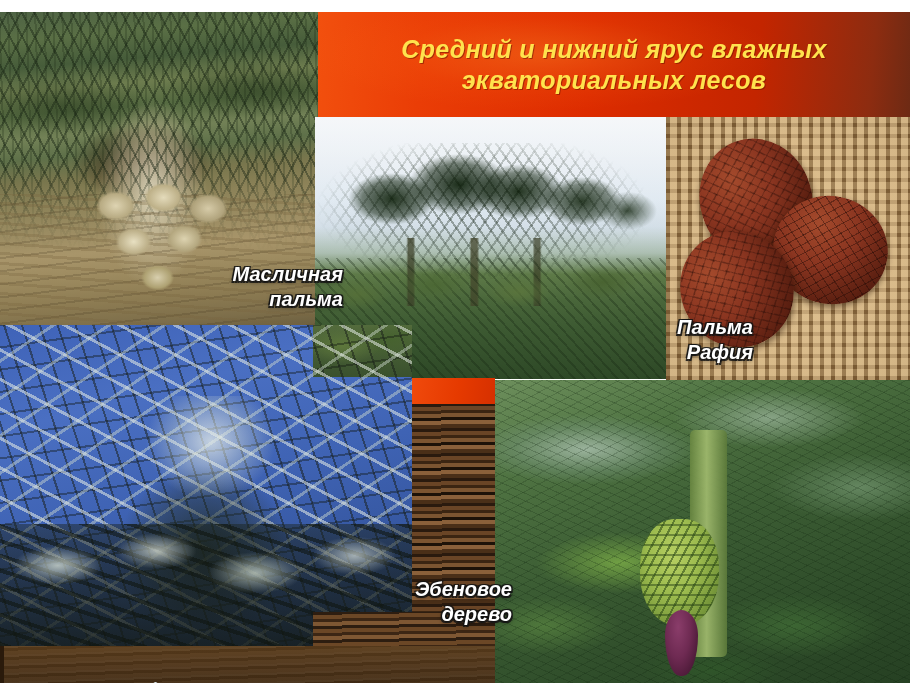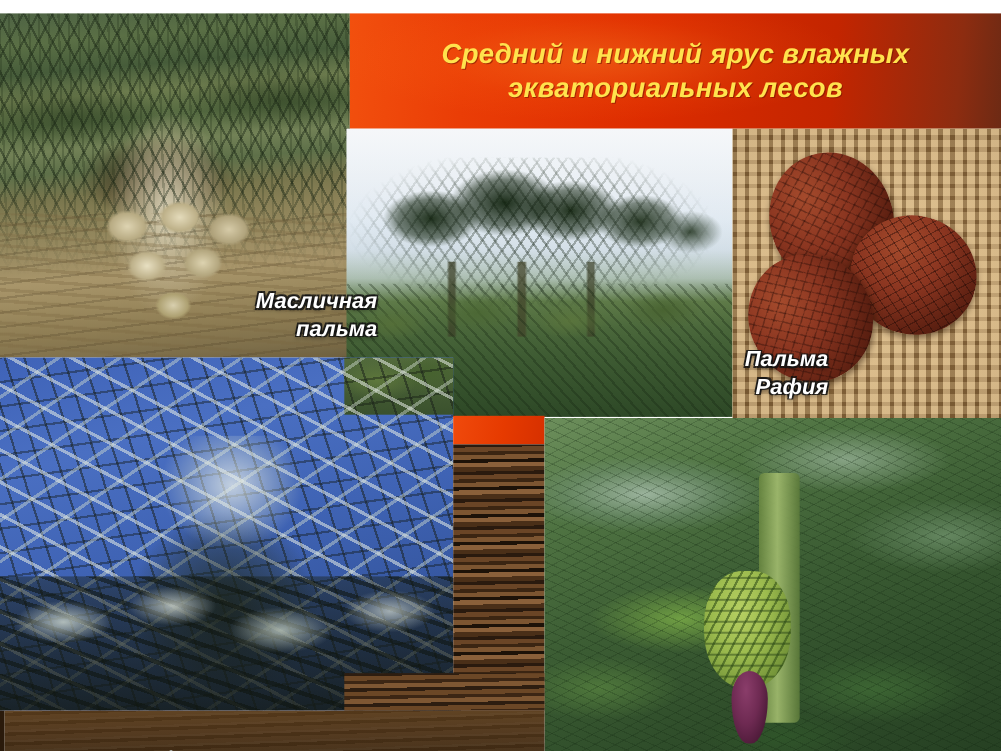--- a/index.html
+++ b/index.html
@@ -367,14 +367,16 @@
   </div>
 
   <div id="wood-plank-right"></div>
   <div id="wood-plank"></div>
   <div id="plank-dot"></div>
 
   <div class="caption" id="caption-oil-palm">Масличная
 пальма</div>
   <div class="caption" id="caption-raffia">Пальма
 Рафия</div>
+  <div class="caption" id="caption-ebony">Эбеновое
+дерево</div>
 
 </div>
 
 </body></html>

